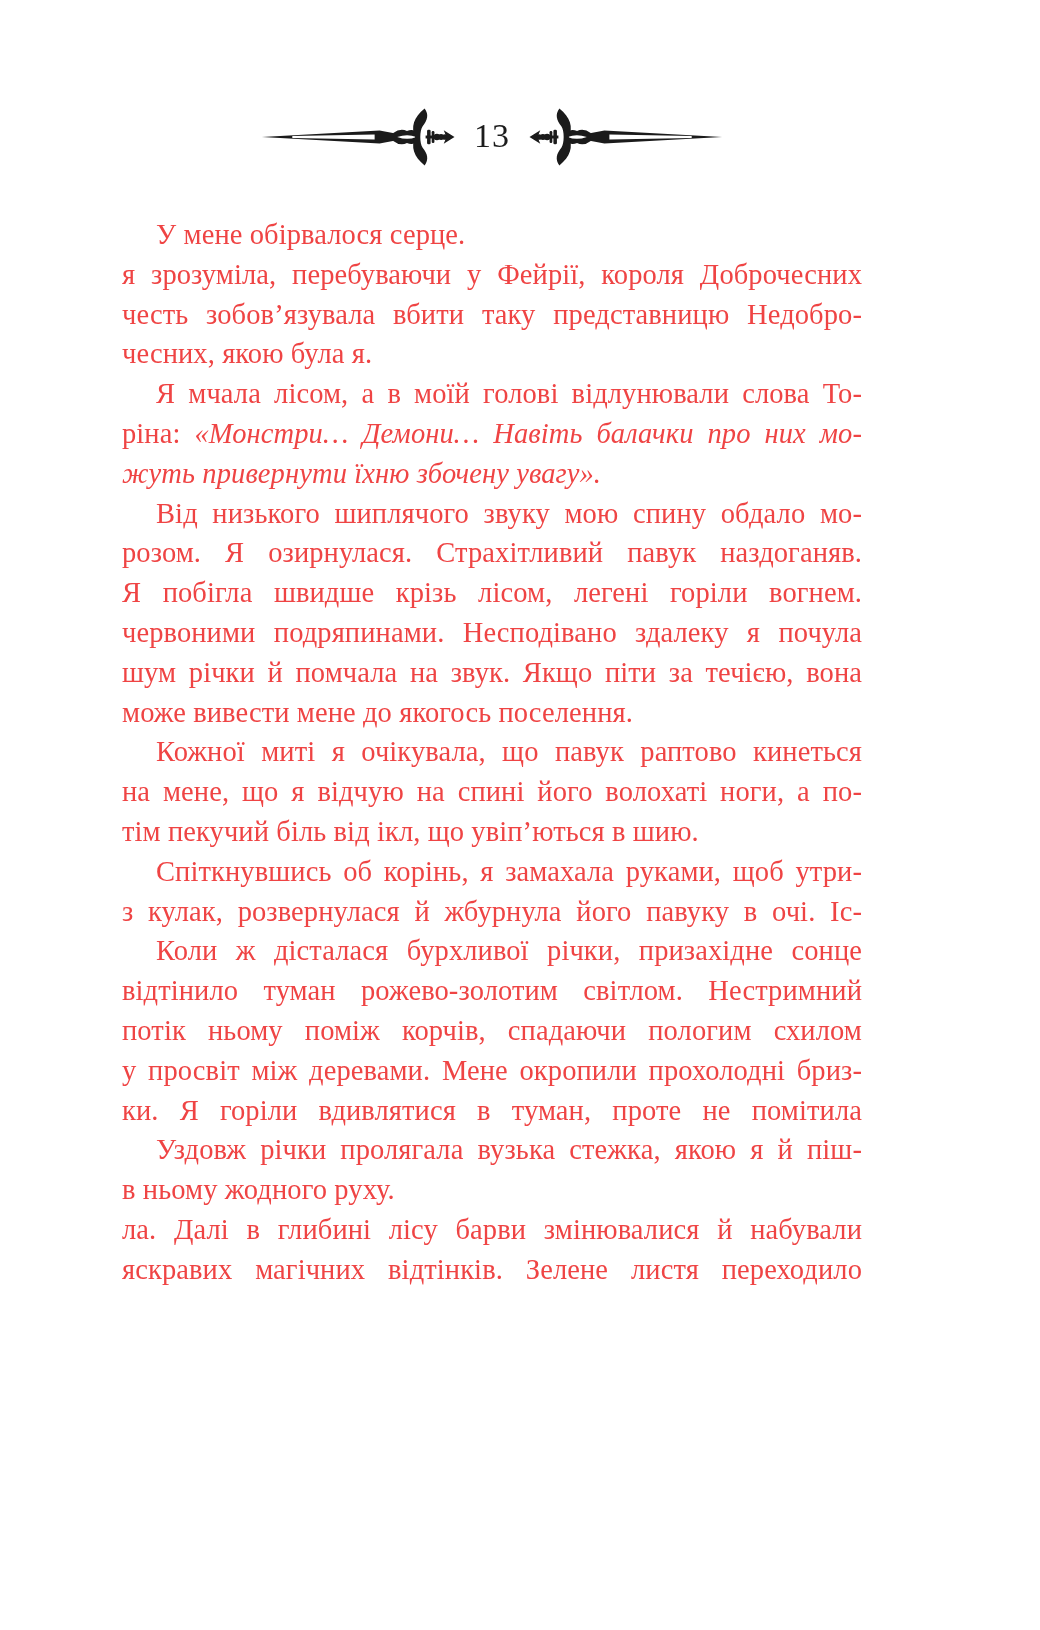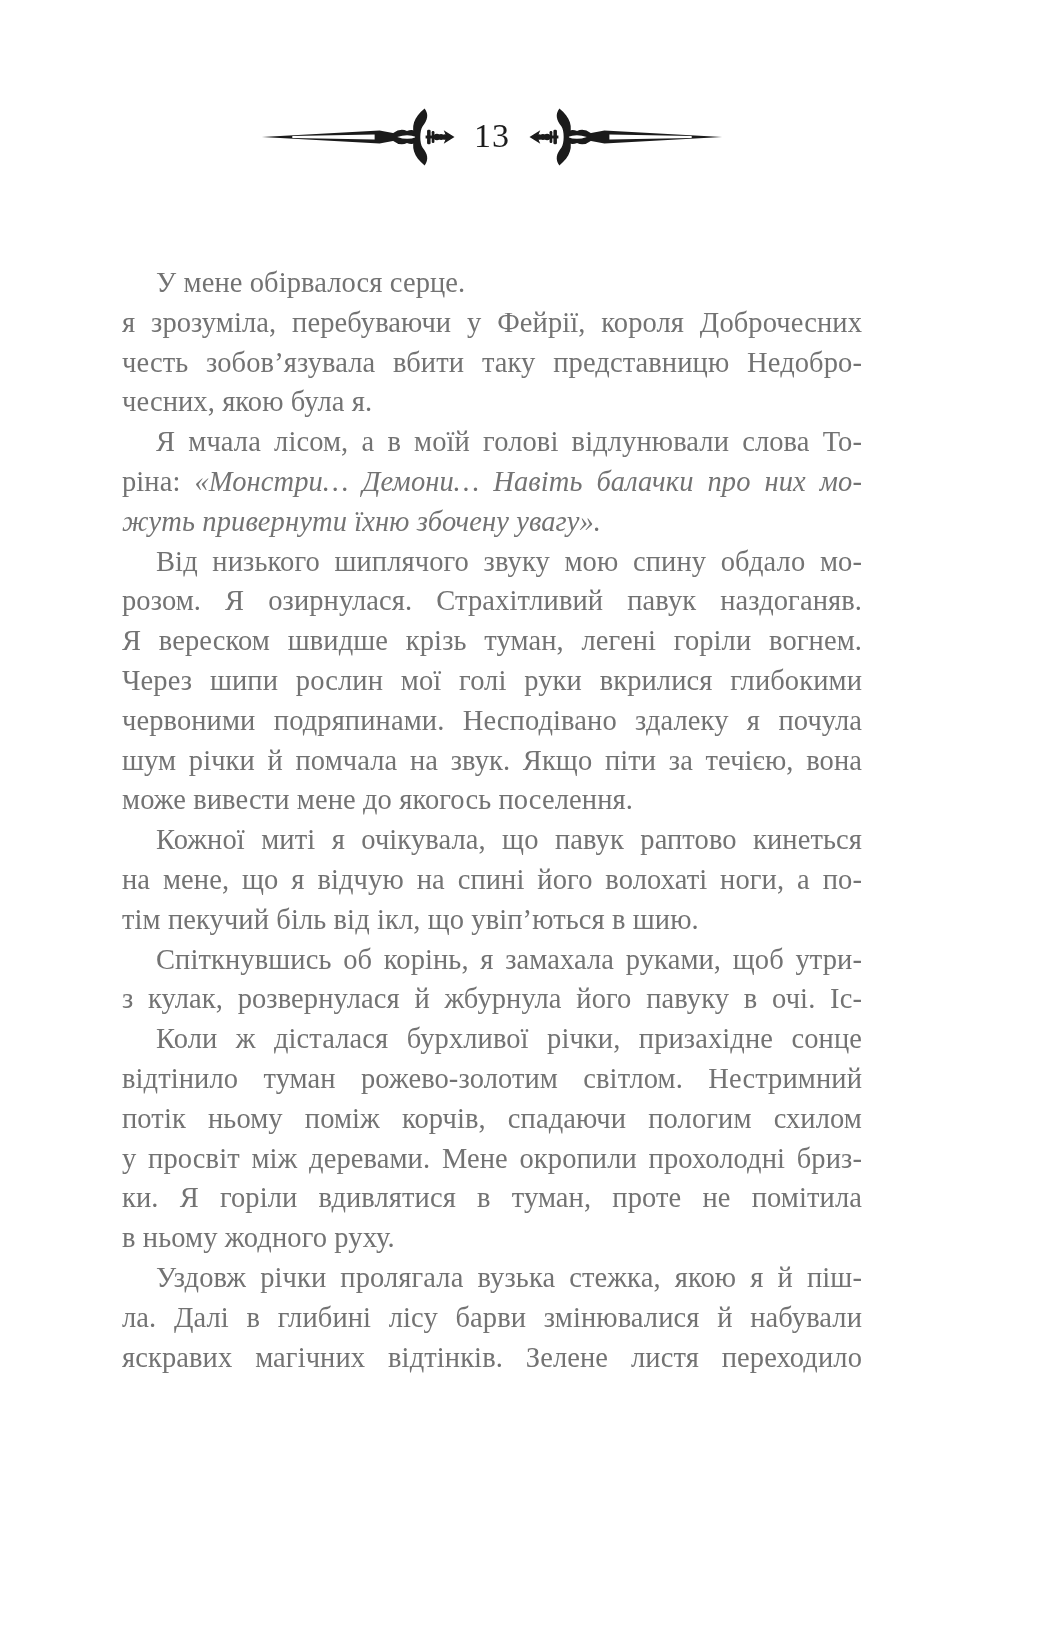--- a/index.html
+++ b/index.html
@@ -44,22 +44,21 @@
     color: #1c1c1c;
     line-height: 1;
     padding-bottom: 2px;
     letter-spacing: 1px;
   }
   .text-block {
     position: absolute;
     top: 215px;
     left: 122px;
     width: 740px;
-    color: #737373;
-    margin-top: 48px;
+    color: #ef4444;
   }
   .line {
     font-size: 28.5px;
     line-height: 39.8px;
     height: 39.8px;
     text-align: left;
     white-space: normal;
     letter-spacing: 0.1px;
   }
   .line.just {
@@ -117,33 +116,32 @@
   <main class="text-block">
       <div class="line indent"><span>У мене обірвалося серце.</span></div>
       <div class="line just"><span>я зрозуміла, перебуваючи у Фейрії, короля Доброчесних</span></div>
       <div class="line just"><span>честь зобов’язувала вбити таку представницю Недобро-</span></div>
       <div class="line"><span>чесних, якою була я.</span></div>
       <div class="line indent just"><span>Я мчала лісом, а в моїй голові відлунювали слова То-</span></div>
       <div class="line just"><span>ріна: </span><span class="it">«Монстри… Демони… Навіть балачки про них мо-</span></div>
       <div class="line"><span class="it">жуть привернути їхню збочену увагу».</span></div>
       <div class="line indent just"><span>Від низького шиплячого звуку мою спину обдало мо-</span></div>
       <div class="line just"><span>розом. Я озирнулася. Страхітливий павук наздоганяв.</span></div>
-      <div class="line just"><span>Я вереском швидше крізь туман, легені горіли вогнем.</span></div>
-      <div class="line just"><span>Через шипи рослин мої голі руки вкрилися глибокими</span></div>
+      <div class="line just"><span>Я побігла швидше крізь лісом, легені горіли вогнем.</span></div>
       <div class="line just"><span>червоними подряпинами. Несподівано здалеку я почула</span></div>
       <div class="line just"><span>шум річки й помчала на звук. Якщо піти за течією, вона</span></div>
       <div class="line"><span>може вивести мене до якогось поселення.</span></div>
       <div class="line indent just"><span>Кожної миті я очікувала, що павук раптово кинеться</span></div>
       <div class="line just"><span>на мене, що я відчую на спині його волохаті ноги, а по-</span></div>
       <div class="line"><span>тім пекучий біль від ікл, що увіп’ються в шию.</span></div>
       <div class="line indent just"><span>Спіткнувшись об корінь, я замахала руками, щоб утри-</span></div>
       <div class="line just"><span>з кулак, розвернулася й жбурнула його павуку в очі. Іс-</span></div>
       <div class="line indent just"><span>Коли ж дісталася бурхливої річки, призахідне сонце</span></div>
       <div class="line just"><span>відтінило туман рожево-золотим світлом. Нестримний</span></div>
       <div class="line just"><span>потік ньому поміж корчів, спадаючи пологим схилом</span></div>
       <div class="line just"><span>у просвіт між деревами. Мене окропили прохолодні бриз-</span></div>
       <div class="line just"><span>ки. Я горіли вдивлятися в туман, проте не помітила</span></div>
+      <div class="line indent just"><span>Уздовж річки пролягала вузька стежка, якою я й піш-</span></div>
       <div class="line"><span>в ньому жодного руху.</span></div>
-      <div class="line indent just"><span>Уздовж річки пролягала вузька стежка, якою я й піш-</span></div>
       <div class="line just"><span>ла. Далі в глибині лісу барви змінювалися й набували</span></div>
       <div class="line just"><span>яскравих магічних відтінків. Зелене листя переходило</span></div>
     </main>
 </div>
 
 </body></html>

